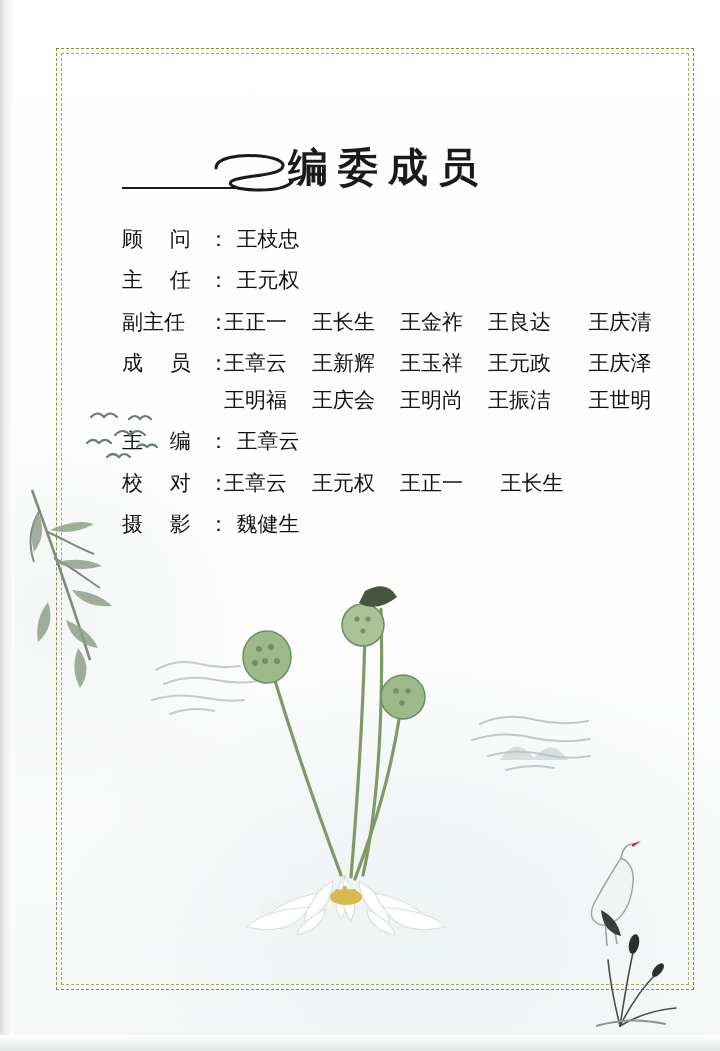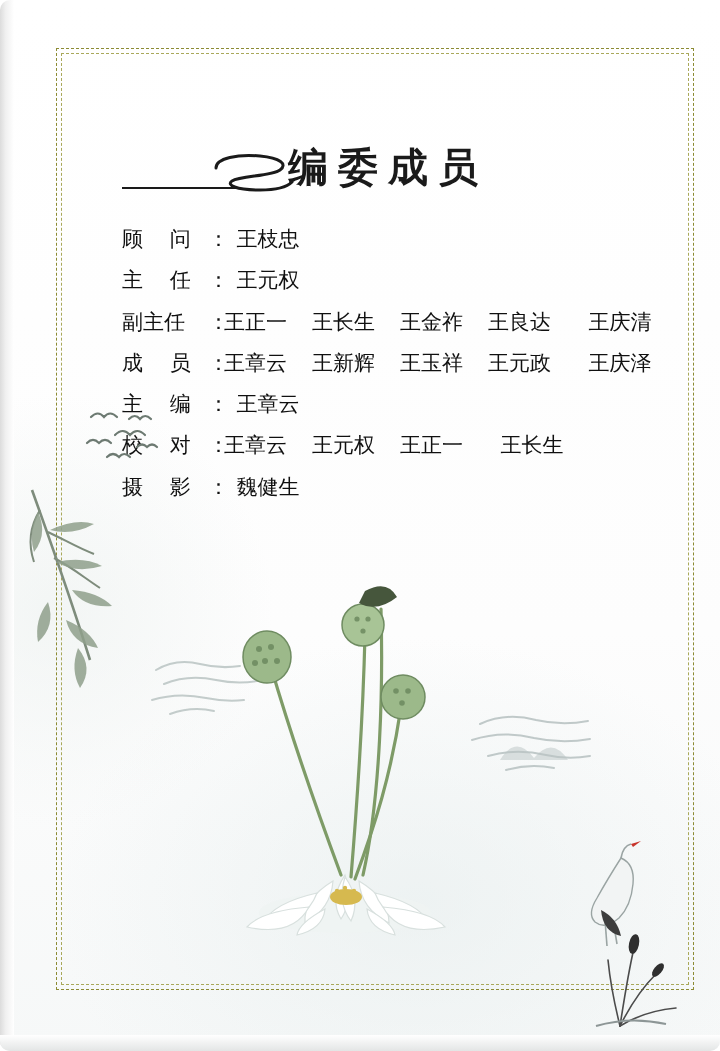--- a/index.html
+++ b/index.html
@@ -9,21 +9,20 @@
   }
   body {
     font-family: "DejaVu Serif", "Liberation Serif", serif;
   }
   .page {
     position: relative;
     width: 720px;
     height: 1051px;
     background: #ffffff;
     overflow: hidden;
-    border-radius: 10px;
   }
   
   .paper-tint {
     position: absolute;
     inset: 0;
     background:
       radial-gradient(ellipse 520px 380px at 58% 86%, rgba(228,236,236,0.55) 0%, rgba(255,255,255,0) 70%),
       radial-gradient(ellipse 300px 300px at 8% 58%, rgba(232,238,236,0.5) 0%, rgba(255,255,255,0) 72%),
       linear-gradient(180deg, #ffffff 0%, #fdfdfd 60%, #f6f8f8 100%);
     pointer-events: none;
@@ -202,20 +201,31 @@
       <span class="credit-names">
         <span class="credit-name">王章云</span>
         <span class="credit-name">王新辉</span>
         <span class="credit-name">王玉祥</span>
         <span class="credit-name">王元政</span>
         <span class="credit-name">王庆泽</span>
       </span>
     </div>
 
 
+    <div class="credit-row cont">
+      <span class="credit-label"></span>
+      <span class="credit-colon"></span>
+      <span class="credit-names">
+        <span class="credit-name">王明福</span>
+        <span class="credit-name">王庆会</span>
+        <span class="credit-name">王明尚</span>
+        <span class="credit-name">王振洁</span>
+        <span class="credit-name">王世明</span>
+      </span>
+    </div>
 
     <div class="credit-row">
       <span class="credit-label sp2">主  编</span>
       <span class="credit-colon">：</span>
       <span class="credit-names">
         <span class="credit-name">王章云</span>
       </span>
     </div>
 
     <div class="credit-row">

